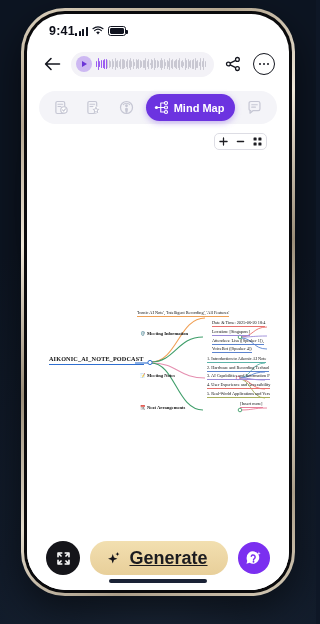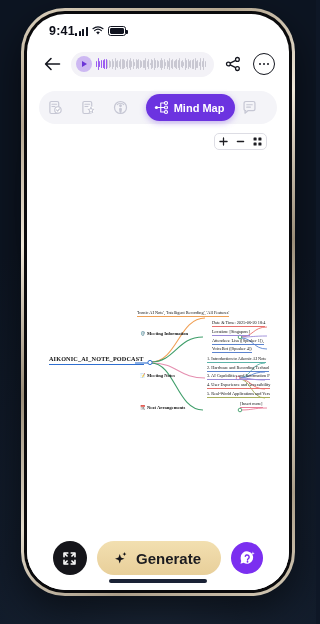--- a/index.html
+++ b/index.html
@@ -106,21 +106,21 @@
 
   
   .tabwrap { padding: 7px 12px 0; }
   .tabbar {
     height: 33px; border-radius: 17px; background: #f4f4f8;
     display: flex; align-items: center; justify-content: space-between;
     padding: 0 9px;
   }
   .tab {
     width: 26px; height: 26px; border-radius: 13px;
-    display: flex; align-items: center; 
+    display: flex; align-items: center; justify-content: center;
     cursor: pointer;
   }
   .tab.active {
     width: auto; background: #6c33e0;
     padding: 0 11px 0 8px; gap: 5px; height: 27px; border-radius: 14px;
     box-shadow: 0 2px 6px rgba(108,51,224,.35);
   }
   .tab.active .tablabel { color: #fff; font-size: 11px; font-weight: 700; white-space: nowrap; }
 
   
@@ -181,21 +181,21 @@
     display: flex; align-items: center; justify-content: center;
     cursor: pointer;
   }
   .genbtn {
     height: 34px; border-radius: 18px;
     background: linear-gradient(180deg,#f2dfb0 0%,#e8cf9a 100%);
     display: flex; align-items: center; gap: 7px;
     padding: 0 20px 0 15px;
     cursor: pointer;
   }
-  .genbtn .lbl { font-size: 15px; font-weight: 600; color: #1b1b1f; }
+  .genbtn .lbl { font-size: 18px; font-weight: 600; color: #1b1b1f; text-decoration: underline; }
   .aibtn {
     width: 32px; height: 32px; border-radius: 50%;
     background: #7b2ff0;
     display: flex; align-items: center; justify-content: center;
     cursor: pointer;
   }
   .homebar {
     position: absolute; bottom: 7px; left: 50%; transform: translateX(-50%);
     width: 98px; height: 3.6px; border-radius: 2px; background: #1a2235;
   }

